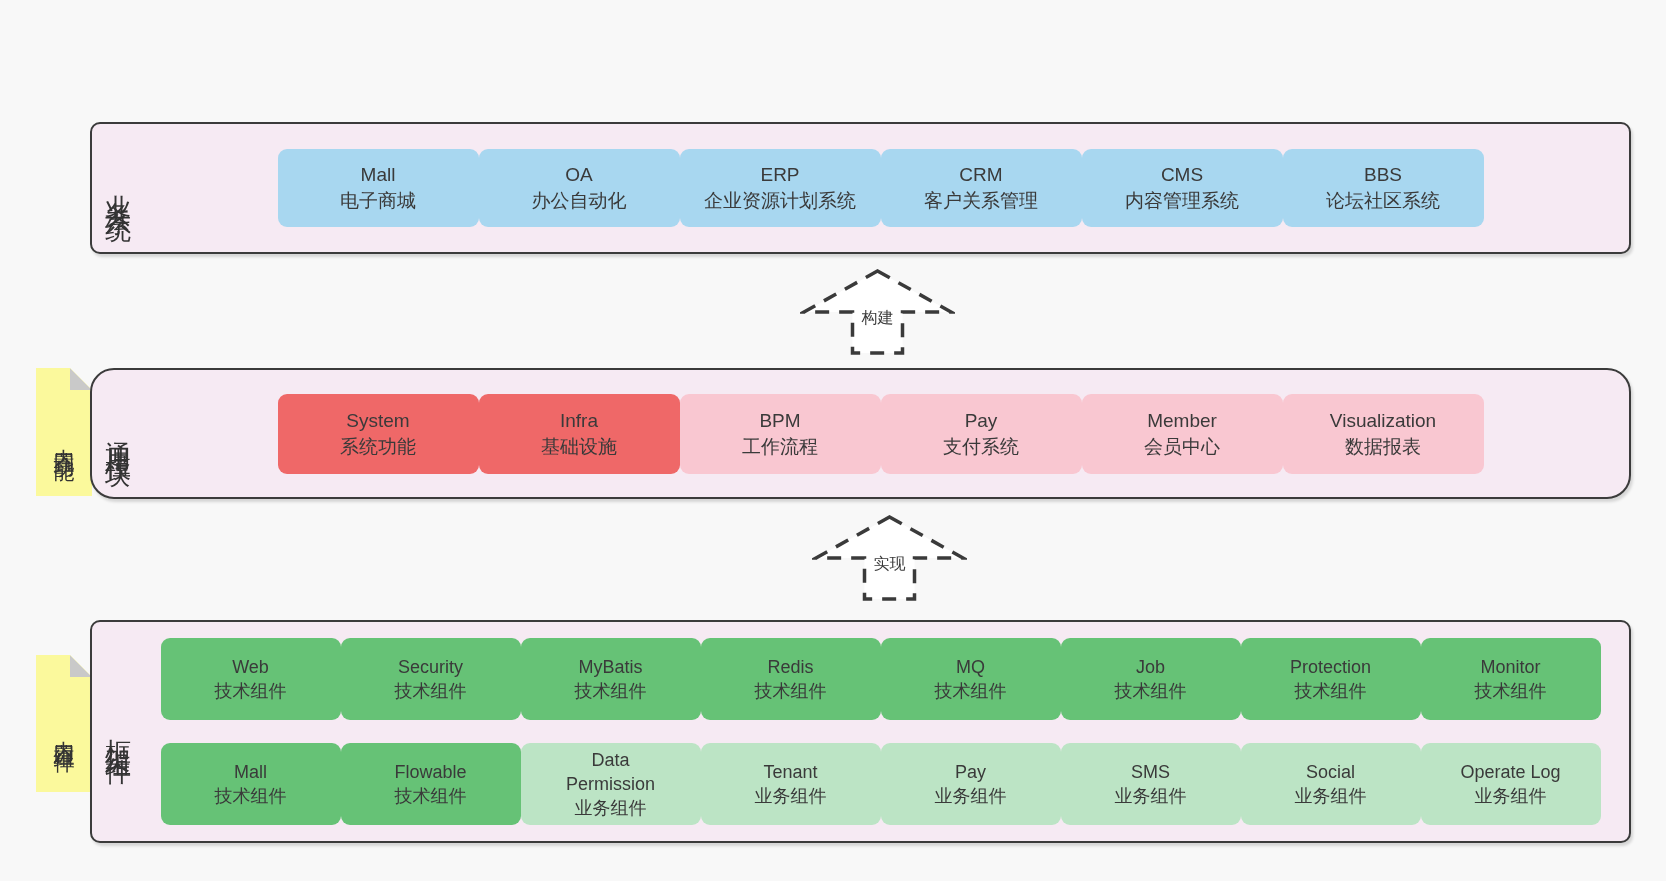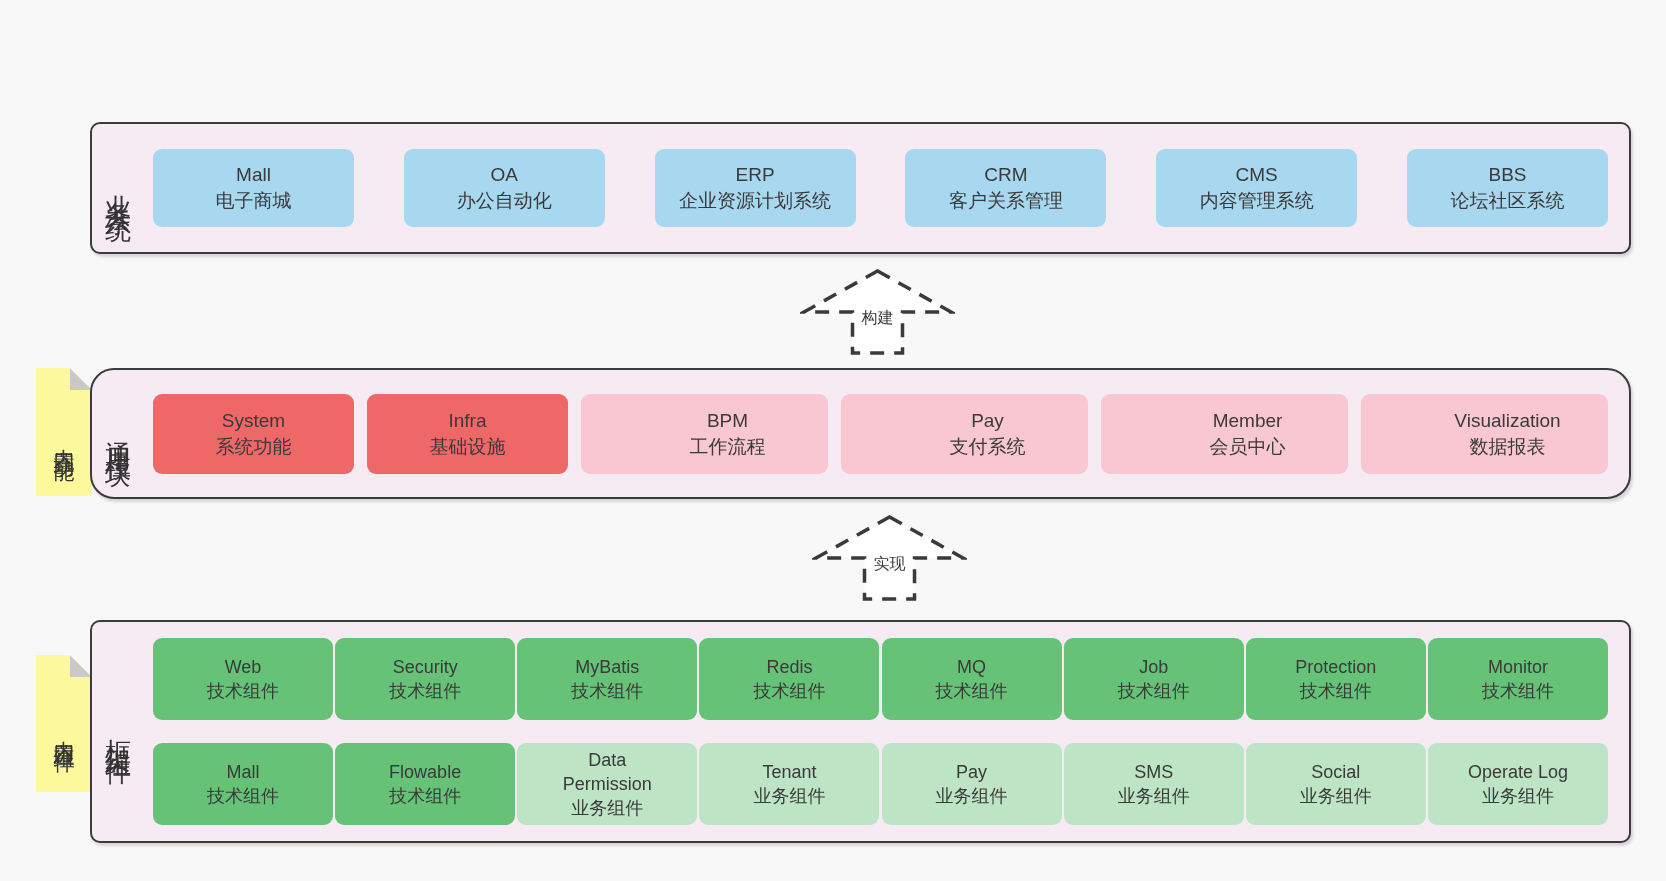--- a/index.html
+++ b/index.html
@@ -20,35 +20,35 @@
   #layer3{top:620px;height:219px;}
   .layer-label{
     position:absolute;left:9px;top:0;bottom:0;width:36px;
     display:flex;align-items:center;justify-content:center;
     writing-mode:vertical-rl;text-orientation:upright;
     font-size:26px;letter-spacing:7px;color:#333;
   }
   
   .rows{
     position:absolute;left:61px;right:21px;top:0;bottom:0;
-    display:flex;flex-direction:column;justify-content:center;gap:23px;
+    display:flex;flex-direction:column;justify-content:center;gap:23px;align-items:center;
   }
   .box-row{display:flex;justify-content:space-between;}
   .box{
     border-radius:9px;display:flex;flex-direction:column;
     align-items:center;justify-content:center;text-align:center;
     font-size:19px;line-height:26px;
   }
   .row-wide .box{width:201px;height:78px;}
   #layer2 .row-wide .box{height:80px;}
   .row-small .box{width:180px;height:82px;font-size:18px;line-height:24px;}
   .row-small .box .box-name{max-width:112px;}
   .t-system{background:#a8d7f0;}
   .t-core{background:#ef6868;}
-  .t-module{background:#f9c7d1;padding-left:46px;}
+  .t-module{background:#f9c7d1;}
   .t-tech{background:#66c276;}
   .t-biz{background:#bce4c5;}
   
   .sticky{
     position:absolute;left:36px;width:56px;z-index:1;
     background:#fbf99c;
     clip-path:polygon(0 0,calc(100% - 22px) 0,100% 22px,100% 100%,0 100%);
     display:flex;align-items:center;justify-content:center;
     box-shadow:1px 2px 2px rgba(0,0,0,.15);
   }

